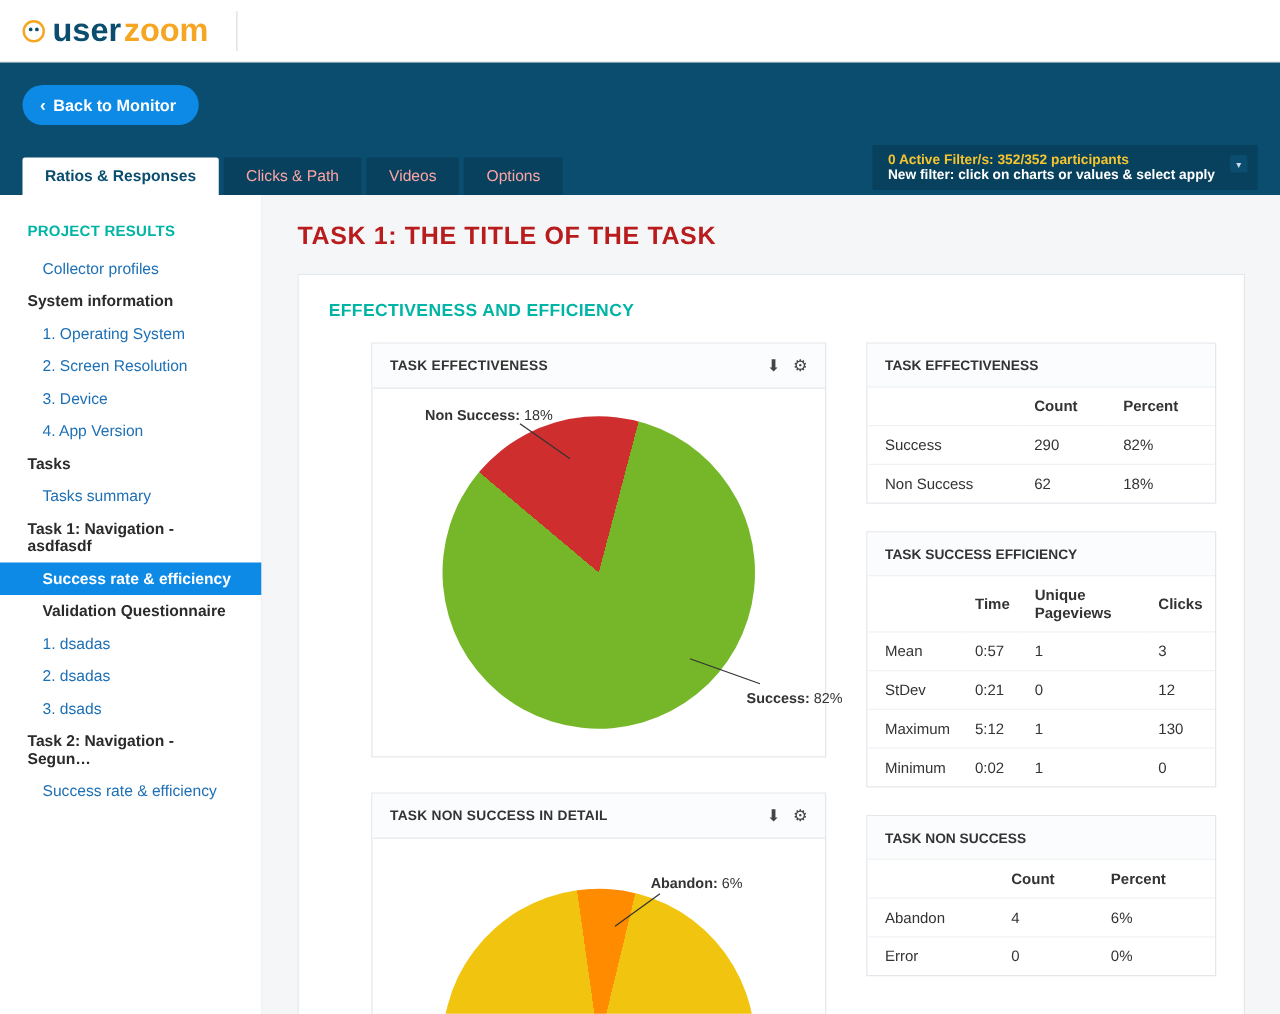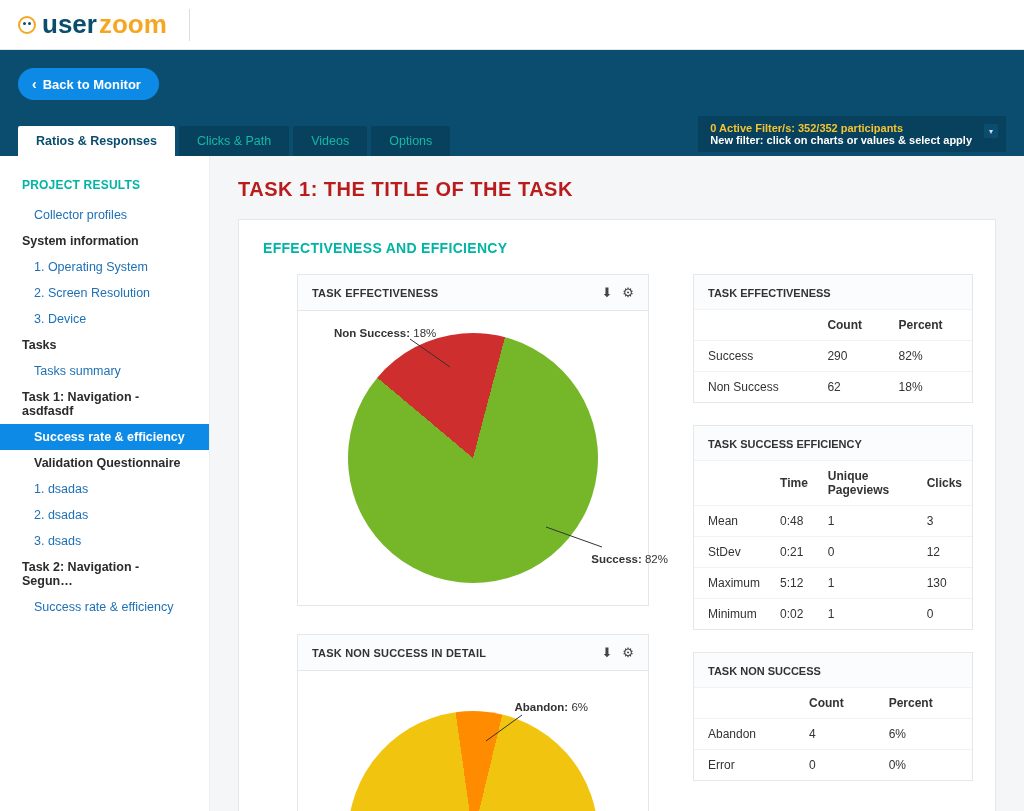--- a/index.html
+++ b/index.html
@@ -11,38 +11,38 @@
 .logo-icon::before { left: 3px; }
 .logo-icon::after { right: 3px; }
 .logo .user { color: #0a4d6e; }
 .logo .zoom { color: #f5a623; }
 .vd { width: 1px; height: 32px; background: #ddd; margin-left: 22px; }
 .topnav { background: #0a4d6e; padding: 18px 18px 0 18px; position: relative; }
 .back-btn { background: #0d8ae6; color: #fff; border: none; border-radius: 18px; padding: 8px 18px 8px 14px; font-size: 13px; font-weight: 600; cursor: pointer; display: inline-flex; align-items: center; gap: 6px; margin-bottom: 16px; }
 .back-btn .chev { font-size: 14px; font-weight: 700; }
 .tabs-row { display: flex; align-items: flex-end; }
 .tabs { display: flex; gap: 4px; }
-.tab { background: #08415d; color: #14b8a6; padding: 8px 18px; font-size: 12.5px; cursor: pointer; border-radius: 2px 2px 0 0; }
+.tab { background: #08415d; color: #fca5a5; padding: 8px 18px; font-size: 12.5px; cursor: pointer; border-radius: 2px 2px 0 0; }
 .tab.active { background: #fff; color: #0a4d6e; font-weight: 700; }
 .filter-box { margin-left: auto; background: #08415d; padding: 6px 34px 6px 12px; position: relative; font-size: 11px; margin-bottom: 4px; }
 .filter-box .line1 { color: #f5c431; font-weight: 600; }
 .filter-box .line2 { color: #fff; font-weight: 600; }
 .filter-box .sq { position: absolute; right: 8px; top: 8px; width: 14px; height: 14px; background: #0a4d6e; border-radius: 2px; display:flex; align-items:center; justify-content:center; color:#cde; font-size:8px;}
 .content { display: flex; background: #f5f6f7; min-height: calc(100vh - 50px - 94px); }
 .sidebar { width: 210px; background: #fff; padding-top: 22px; font-size: 13px; border-right: 1px solid #eee; }
 .sidebar .hdr { color: #00b5a5; font-weight: 700; font-size: 12px; padding: 0 22px 10px; letter-spacing: 0.2px; }
 .sidebar a, .sidebar .lbl { display: block; padding: 6px 22px; color: #1e70b5; text-decoration: none; cursor: pointer; font-size: 12.5px; }
 .sidebar .lbl { color: #2b2b2b; font-weight: 700; cursor: default; }
 .sidebar .sub { padding-left: 34px; }
 .sidebar a.active { background: #0d8ae6; color: #fff; font-weight: 600; }
 .main { flex: 1; padding: 22px 28px; }
 .page-title { font-size: 20px; font-weight: 800; color: #b91c1c; letter-spacing: 0.5px; margin-bottom: 18px; }
 .section-title { color: #00b5a5; font-weight: 800; font-size: 14px; letter-spacing: 0.3px; margin-bottom: 18px; padding-left: 2px; }
 .panels-wrap { background: #fff; border: 1px solid #e5e8eb; padding: 20px 22px; }
-.two-col { display: flex; gap: 44px; padding-left: 36px; }
+.two-col { display: flex; gap: 32px; padding-left: 36px; }
 .left-col { flex: 1.2; display: flex; flex-direction: column; gap: 28px; }
 .right-col { width: 280px; display: flex; flex-direction: column; gap: 22px; }
 .card { border: 1px solid #e5e8eb; background: #fff; }
 .card-hdr { display: flex; align-items: center; padding: 10px 14px; border-bottom: 1px solid #e5e8eb; background: #fbfcfd; }
 .card-hdr .ttl { font-size: 11px; font-weight: 800; color: #333; letter-spacing: 0.2px; }
 .card-hdr .tools { margin-left: auto; display: flex; gap: 10px; color: #444; }
 .card-hdr .tools span { cursor: pointer; font-size: 13px; }
 .card-body { padding: 22px 14px; }
 .pie-wrap { position: relative; width: 250px; height: 250px; margin: 0 auto; text-align: right; }
 .pie { width: 250px; height: 250px; border-radius: 50%; }
@@ -96,20 +96,21 @@
 </div>
 
 <div class="content">
   <div class="sidebar">
     <div class="hdr">PROJECT RESULTS</div>
     <a class="sub">Collector profiles</a>
     <div class="lbl">System information</div>
     <a class="sub">1. Operating System</a>
     <a class="sub">2. Screen Resolution</a>
     <a class="sub">3. Device</a>
+    <a class="sub">4. App Version</a>
     <div class="lbl">Tasks</div>
     <a class="sub">Tasks summary</a>
     <div class="lbl">Task 1: Navigation - asdfasdf</div>
     <a class="sub active">Success rate &amp; efficiency</a>
     <div class="lbl sub" style="font-weight:700;color:#2b2b2b;">Validation Questionnaire</div>
     <a class="sub">1. dsadas</a>
     <a class="sub">2. dsadas</a>
     <a class="sub">3. dsads</a>
     <div class="lbl">Task 2: Navigation - Segun…</div>
     <a class="sub">Success rate &amp; efficiency</a>
@@ -198,21 +199,21 @@
             <table>
               <tbody>
                   <tr>
                     <th></th>
                     <th>Time</th>
                     <th>Unique Pageviews</th>
                     <th>Clicks</th>
                   </tr>
               <tr>
                     <td>Mean</td>
-                    <td>0:48</td>
+                    <td>0:57</td>
                     <td>1</td>
                     <td>3</td>
                   </tr>
               <tr>
                     <td>StDev</td>
                     <td>0:21</td>
                     <td>0</td>
                     <td>12</td>
                   </tr>
               <tr>

